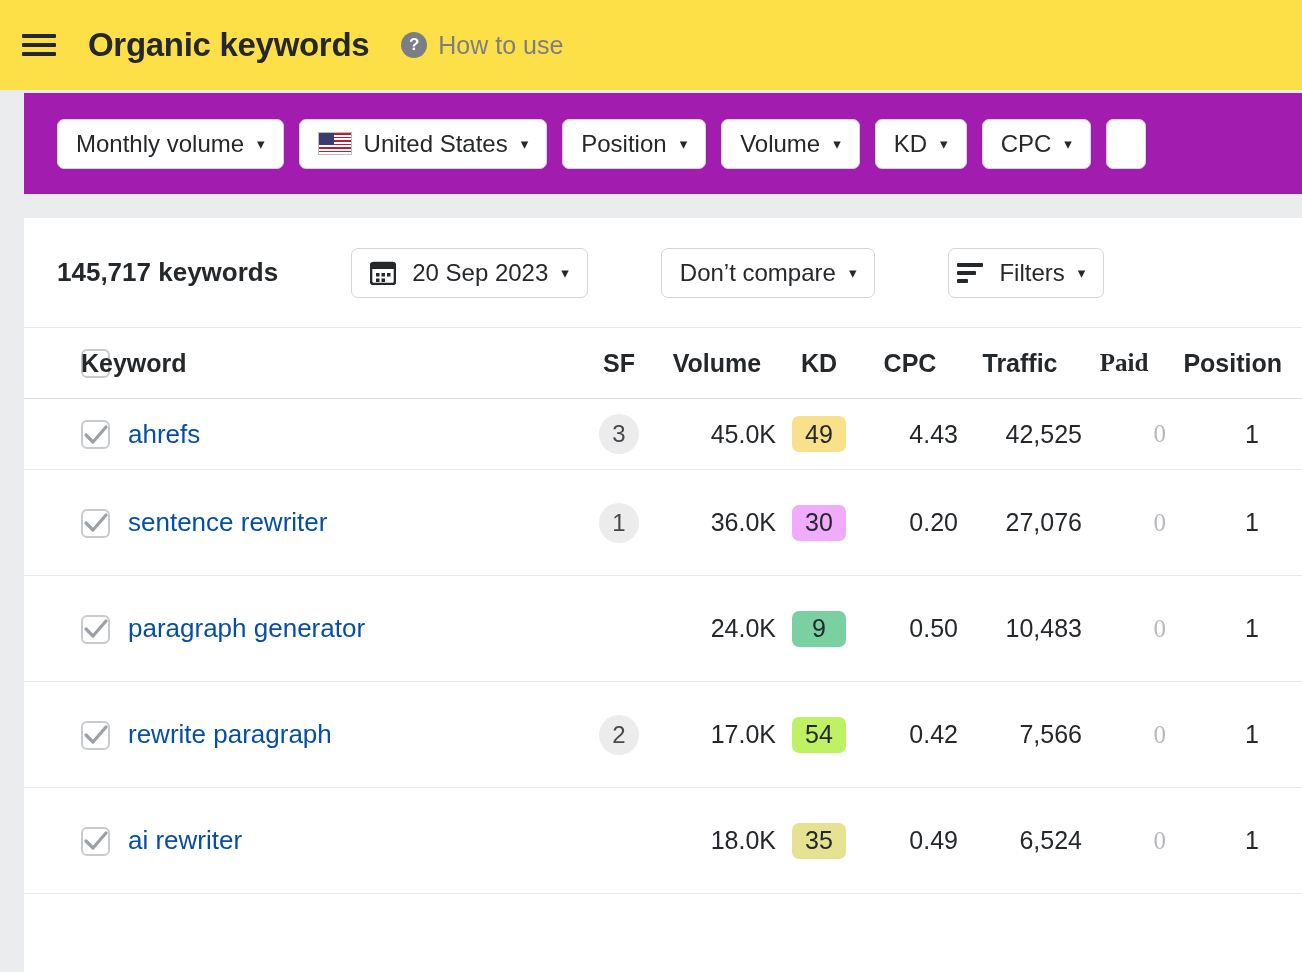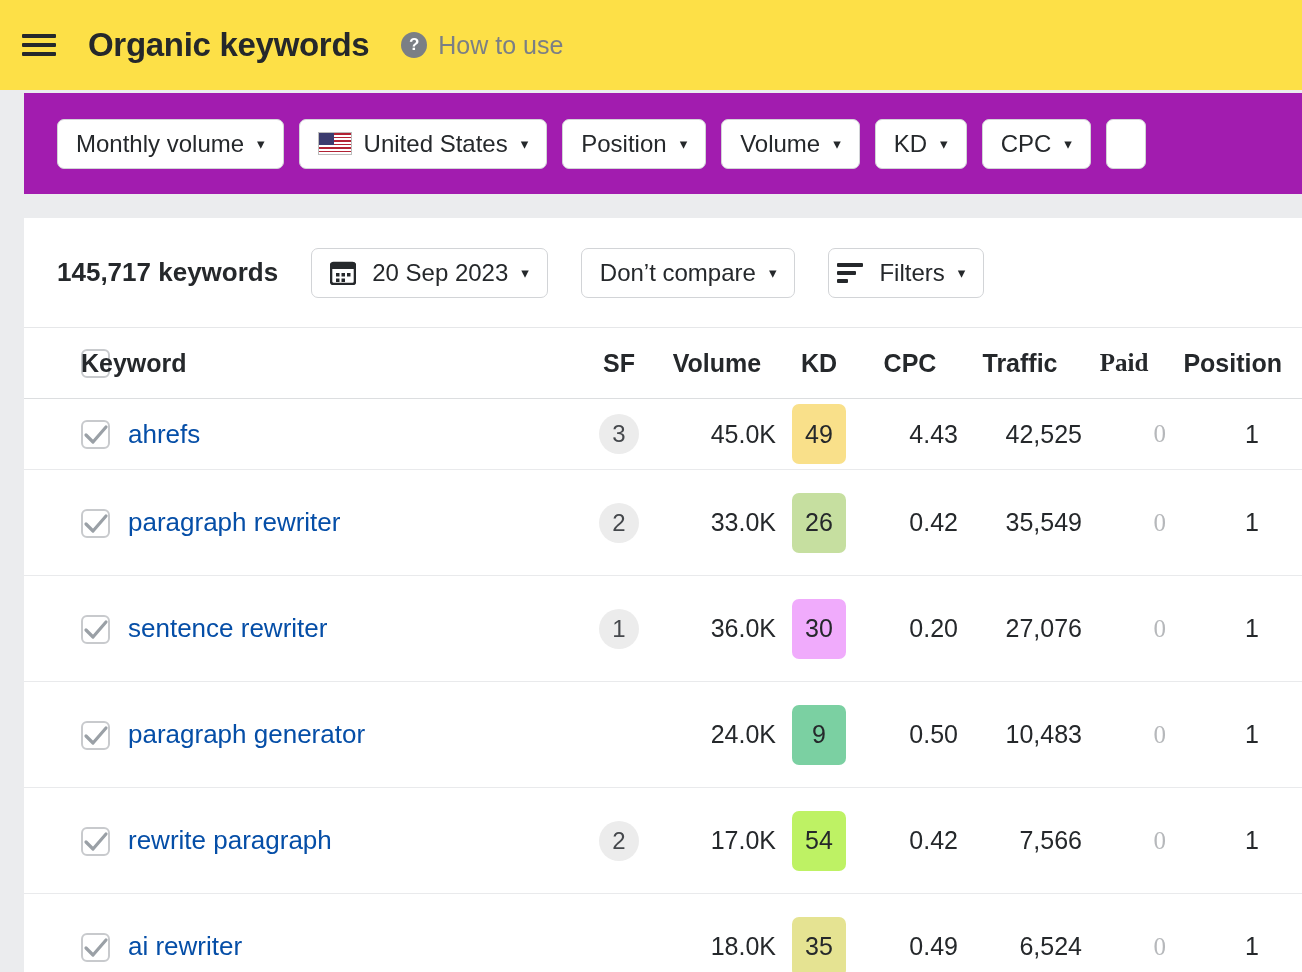--- a/index.html
+++ b/index.html
@@ -133,20 +133,21 @@
     right: 0;
     bottom: 0;
     background: #fff;
     overflow: hidden;
   }
   .toolbar {
     height: 109px;
     display: flex;
     align-items: center;
     padding-left: 33px;
+    gap: 40px;
   }
   .kw-count {
     font-size: 26px;
     font-weight: bold;
     color: #25282b;
     margin-right: 33px;
     white-space: nowrap;
   }
   .cal-icon {
     width: 26px; height: 25px;
@@ -208,21 +209,21 @@
 
   .checkbox {
     width: 29px; height: 29px;
     border: 2px solid #c8cacd;
     border-radius: 6px;
     background: #fff;
     display: inline-block;
     vertical-align: middle;
     cursor: pointer;
   }
-  .kw-cell { display: flex; align-items: center; }
+  .kw-cell { display: flex; align-items: flex-start; }
   .check-mark {
     width: 30px; height: 30px;
     margin-right: 17px;
     flex: none;
   }
   .kw-link {
     color: #054ea7;
     font-size: 26px;
     text-decoration: none;
     cursor: pointer;
@@ -236,21 +237,21 @@
     border-radius: 50%;
     background: #ececec;
     font-size: 24px;
     color: #45484c;
   }
   .kd-badge {
     display: inline-flex;
     align-items: center;
     justify-content: center;
     min-width: 54px;
-    height: 60px;
+    height: 36px;
     border-radius: 7px;
     font-size: 25px;
     color: #25282b;
     padding: 0 8px;
   }
   .muted { color: #b6b8bb; }
 </style>
 </head>
 <body>
 
@@ -358,38 +359,20 @@
                   <path d="M5 16 L12 23 L25 8" fill="none" stroke="#9aa0a6" stroke-width="3.2" stroke-linecap="round" stroke-linejoin="round"></path>
                 </svg></span>
               <a class="kw-link">ahrefs</a>
             </div>
           </td>
           <td class="c-sf"><span class="sf-badge">3</span></td>
           <td class="c-vol">45.0K</td>
           <td class="c-kd"><span class="kd-badge" style="background:#f9e08a">49</span></td>
           <td class="c-cpc">4.43</td>
           <td class="c-traf">42,525</td>
-          <td class="c-paid muted">0</td>
-          <td class="c-pos">1</td>
-        </tr>
-        <tr>
-          <td class="c-check"><span class="checkbox"></span></td>
-          <td class="c-kw">
-            <div class="kw-cell">
-              <span class="check-mark"><svg viewBox="0 0 30 30" width="30" height="30">
-                  <path d="M5 16 L12 23 L25 8" fill="none" stroke="#9aa0a6" stroke-width="3.2" stroke-linecap="round" stroke-linejoin="round"></path>
-                </svg></span>
-              <a class="kw-link">paragraph rewriter</a>
-            </div>
-          </td>
-          <td class="c-sf"><span class="sf-badge">2</span></td>
-          <td class="c-vol">33.0K</td>
-          <td class="c-kd"><span class="kd-badge" style="background:#c6dfa0">26</span></td>
-          <td class="c-cpc">0.42</td>
-          <td class="c-traf">35,549</td>
           <td class="c-paid muted">0</td>
           <td class="c-pos">1</td>
         </tr>
         <tr>
           <td class="c-check"><span class="checkbox"></span></td>
           <td class="c-kw">
             <div class="kw-cell">
               <span class="check-mark"><svg viewBox="0 0 30 30" width="30" height="30">
                   <path d="M5 16 L12 23 L25 8" fill="none" stroke="#9aa0a6" stroke-width="3.2" stroke-linecap="round" stroke-linejoin="round"></path>
                 </svg></span>

